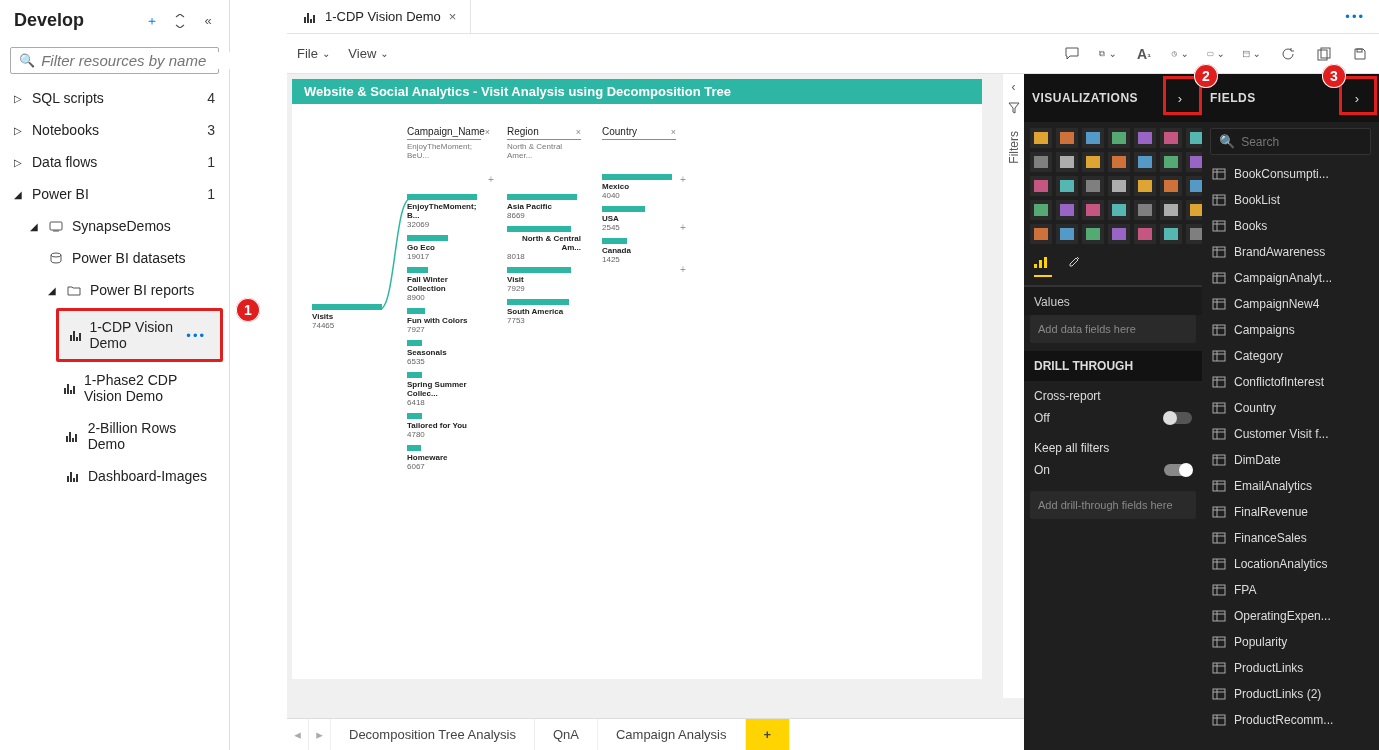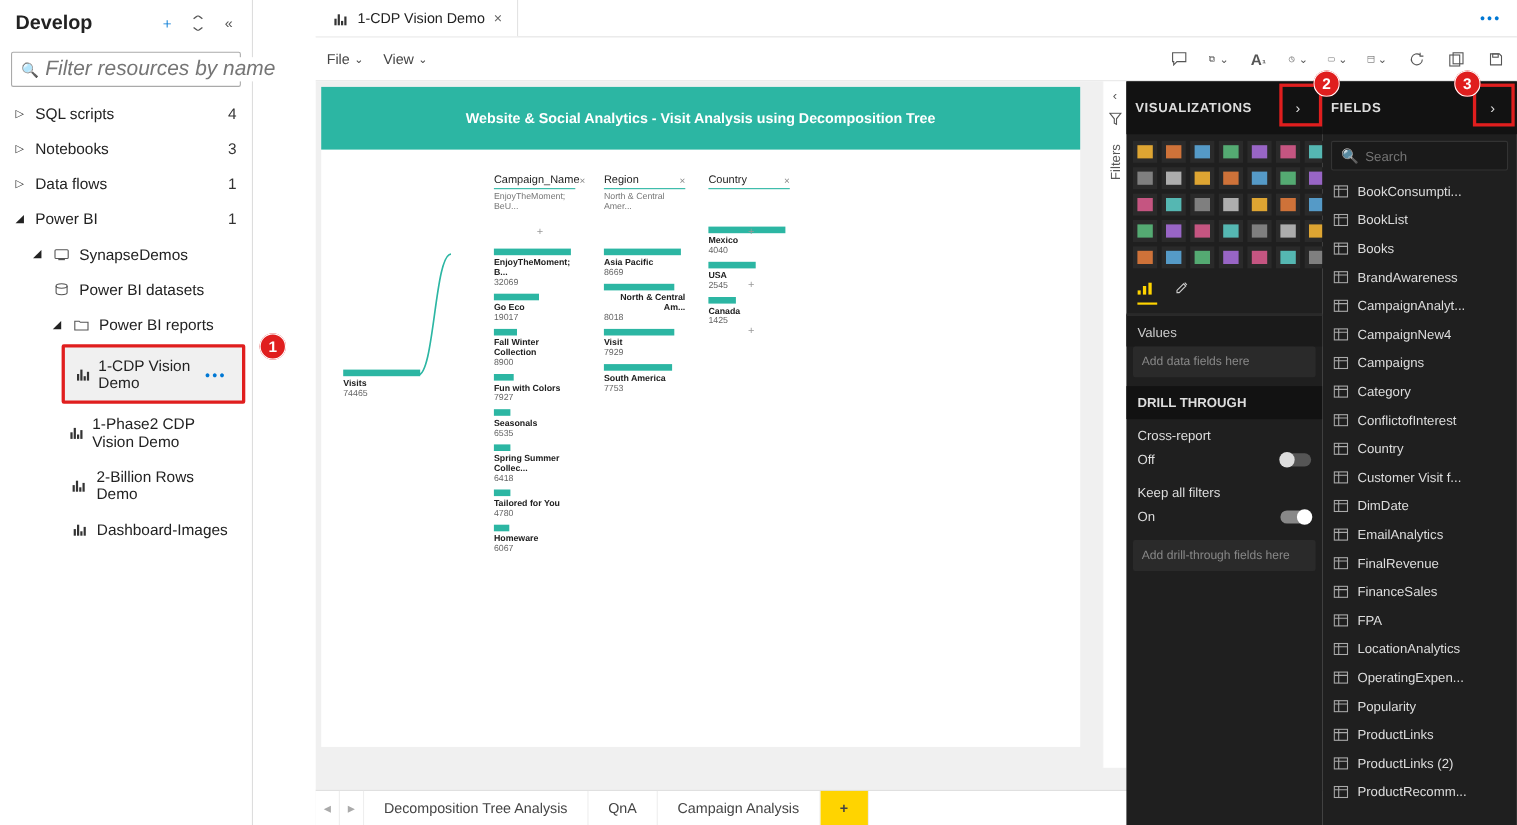--- a/index.html
+++ b/index.html
@@ -5,21 +5,21 @@
 * { box-sizing: border-box; margin: 0; padding: 0; font-family: "Segoe UI", Arial, sans-serif; }
 body { background: #fff; width: 1379px; height: 750px; overflow: hidden; position: relative; font-size: 13px; color: #222; }
 
 
 .sidebar { position: absolute; left: 0; top: 0; width: 230px; height: 100%; border-right: 1px solid #ddd; background: #fff; }
 .sidebar-header { display: flex; align-items: center; justify-content: space-between; padding: 10px 12px 10px 14px; }
 .sidebar-title { font-size: 18px; font-weight: 600; }
 .sidebar-header-icons { display: flex; gap: 10px; }
 .hicon { width: 18px; height: 18px; display: inline-flex; align-items: center; justify-content: center; color: #0078d4; cursor: pointer; }
 .search-box { margin: 6px 10px 8px; border: 1px solid #aaa; border-radius: 2px; display: flex; align-items: center; padding: 4px 8px; }
-.search-box input { border: none; outline: none; font-style: italic; color: #7f1d1d; flex: 1; font-size: 19px; }
+.search-box input { border: none; outline: none; font-style: italic; color: #7f1d1d; flex: 1; font-size: 15px; }
 .search-glyph { color: #888; margin-right: 6px; }
 
 .tree-row { display: flex; align-items: center; justify-content: space-between; padding: 8px 14px 8px 14px; cursor: pointer; }
 .tree-label { display: flex; align-items: center; gap: 8px; font-size: 14px; }
 .tree-count { color: #333; font-size: 14px; }
 .caret { display: inline-block; width: 10px; font-size: 10px; }
 .tree-indent-1 { padding-left: 30px; }
 .tree-indent-2 { padding-left: 48px; }
 .tree-indent-3 { padding-left: 64px; }
 .mini-icon { width: 16px; height: 16px; display: inline-flex; align-items: center; justify-content: center; font-size: 12px; }
@@ -38,32 +38,32 @@
 
 .toolbar { height: 40px; border-bottom: 1px solid #e3e3e3; display: flex; align-items: center; padding: 0 10px; gap: 18px; }
 .toolbar .tmenu { display: flex; align-items: center; gap: 4px; cursor: pointer; font-size: 13px; color: #444; }
 .toolbar-right { margin-left: auto; display: flex; gap: 18px; align-items: center; color: #555; }
 .ticon { width: 18px; height: 18px; display: inline-flex; align-items: center; justify-content: center; cursor: pointer; }
 .ticon.dropdown::after { content: "⌄"; font-size: 10px; margin-left: 3px; }
 
 .canvas-wrap { position: relative; flex: 1; display: flex; }
 .canvas-scroll { flex: 1; overflow: auto; background: #f0f0f0; padding: 5px; position: relative; }
 .canvas { background: #fff; width: 690px; height: 600px; margin: 0 0 10px 0; position: relative; }
-.report-banner { background: #2cb6a3; color: #fff; font-weight: 600; padding: 21px 12px; font-size: 13px; text-align: center; }
+.report-banner { background: #2cb6a3; color: #fff; font-weight: 600; padding: 5px 12px; font-size: 13px; }
 
 
 .decomp { position: relative; padding: 20px 10px; font-size: 9px; }
 .col-header { border-bottom: 1px solid #2cb6a3; padding-bottom: 2px; margin-bottom: 2px; display: flex; justify-content: space-between; align-items: center; font-size: 10px; }
 .col-header .hx { color: #888; font-size: 9px; }
 .col-sub { font-size: 8px; color: #777; margin-bottom: 6px; }
 .node { margin-bottom: 6px; }
 .node-bar { height: 6px; background: #2cb6a3; margin-bottom: 2px; }
 .node-label { font-size: 8px; font-weight: 600; }
 .node-val { font-size: 8px; color: #666; }
-.decomp-col { position: absolute; width: 74px; margin-left: 42px; }
+.decomp-col { position: absolute; width: 74px; }
 
 
 .filters-rail { position: absolute; right: 355px; top: 74px; width: 22px; background: #fff; border-left: 1px solid #eee; display: flex; flex-direction: column; align-items: center; padding-top: 6px; gap: 8px; height: 624px; }
 .filters-rail .chev { font-size: 12px; color: #555; cursor: pointer; }
 .filters-rail .vlabel { writing-mode: vertical-rl; font-size: 12px; color: #555; transform: rotate(180deg); margin-top: 6px; }
 
 .viz-pane { position: absolute; right: 177px; top: 74px; width: 178px; background: #1f1f1f; color: #ddd; height: 676px; }
 .pane-header { display: flex; align-items: center; justify-content: space-between; padding: 10px 8px; background: #121212; }
 .pane-title { font-size: 12px; font-weight: 700; letter-spacing: 0.5px; }
 .pane-chev { width: 28px; height: 28px; display: flex; align-items: center; justify-content: center; cursor: pointer; }
@@ -774,31 +774,31 @@
         <span>FinanceSales</span>
       </div>
       <div class="field-row">
         <span class="table-glyph">
           <svg width="14" height="12" viewBox="0 0 14 12">
             <rect x="1" y="1" width="12" height="10" fill="none" stroke="#aaa"></rect>
             <line x1="1" y1="4" x2="13" y2="4" stroke="#aaa"></line>
             <line x1="5" y1="1" x2="5" y2="11" stroke="#aaa"></line>
           </svg>
         </span>
+        <span>LocationAnalytics</span>
+      </div>
+      <div class="field-row">
+        <span class="table-glyph">
+          <svg width="14" height="12" viewBox="0 0 14 12">
+            <rect x="1" y="1" width="12" height="10" fill="none" stroke="#aaa"></rect>
+            <line x1="1" y1="4" x2="13" y2="4" stroke="#aaa"></line>
+            <line x1="5" y1="1" x2="5" y2="11" stroke="#aaa"></line>
+          </svg>
+        </span>
         <span>FPA</span>
-      </div>
-      <div class="field-row">
-        <span class="table-glyph">
-          <svg width="14" height="12" viewBox="0 0 14 12">
-            <rect x="1" y="1" width="12" height="10" fill="none" stroke="#aaa"></rect>
-            <line x1="1" y1="4" x2="13" y2="4" stroke="#aaa"></line>
-            <line x1="5" y1="1" x2="5" y2="11" stroke="#aaa"></line>
-          </svg>
-        </span>
-        <span>LocationAnalytics</span>
       </div>
       <div class="field-row">
         <span class="table-glyph">
           <svg width="14" height="12" viewBox="0 0 14 12">
             <rect x="1" y="1" width="12" height="10" fill="none" stroke="#aaa"></rect>
             <line x1="1" y1="4" x2="13" y2="4" stroke="#aaa"></line>
             <line x1="5" y1="1" x2="5" y2="11" stroke="#aaa"></line>
           </svg>
         </span>
         <span>OperatingExpen...</span>

